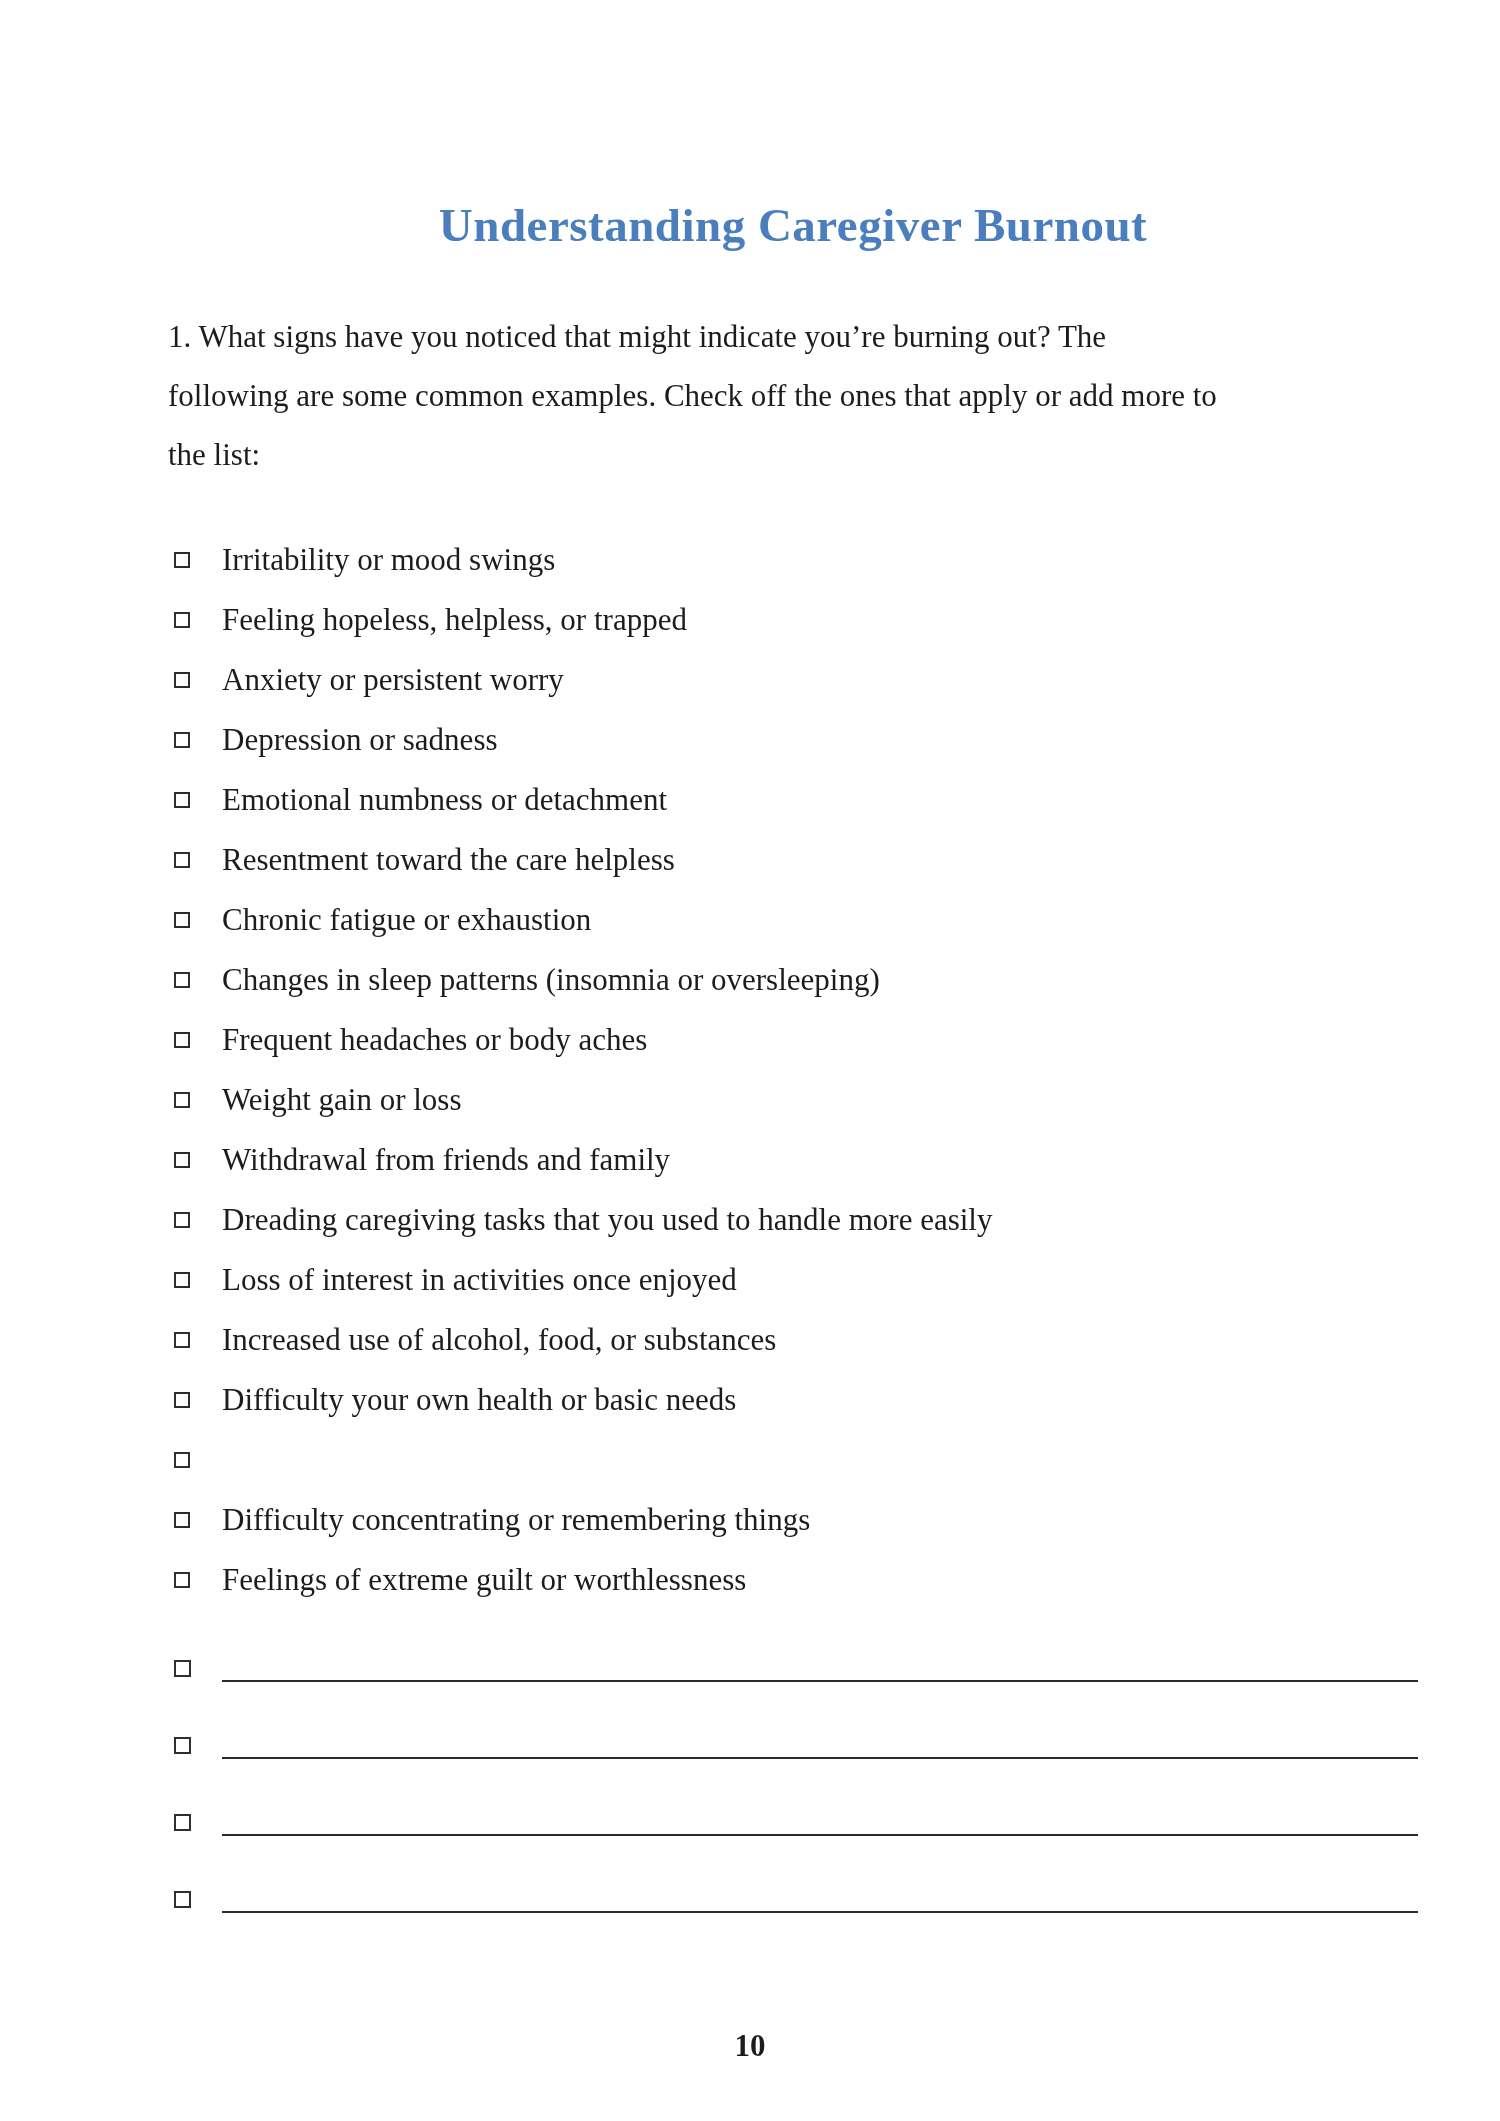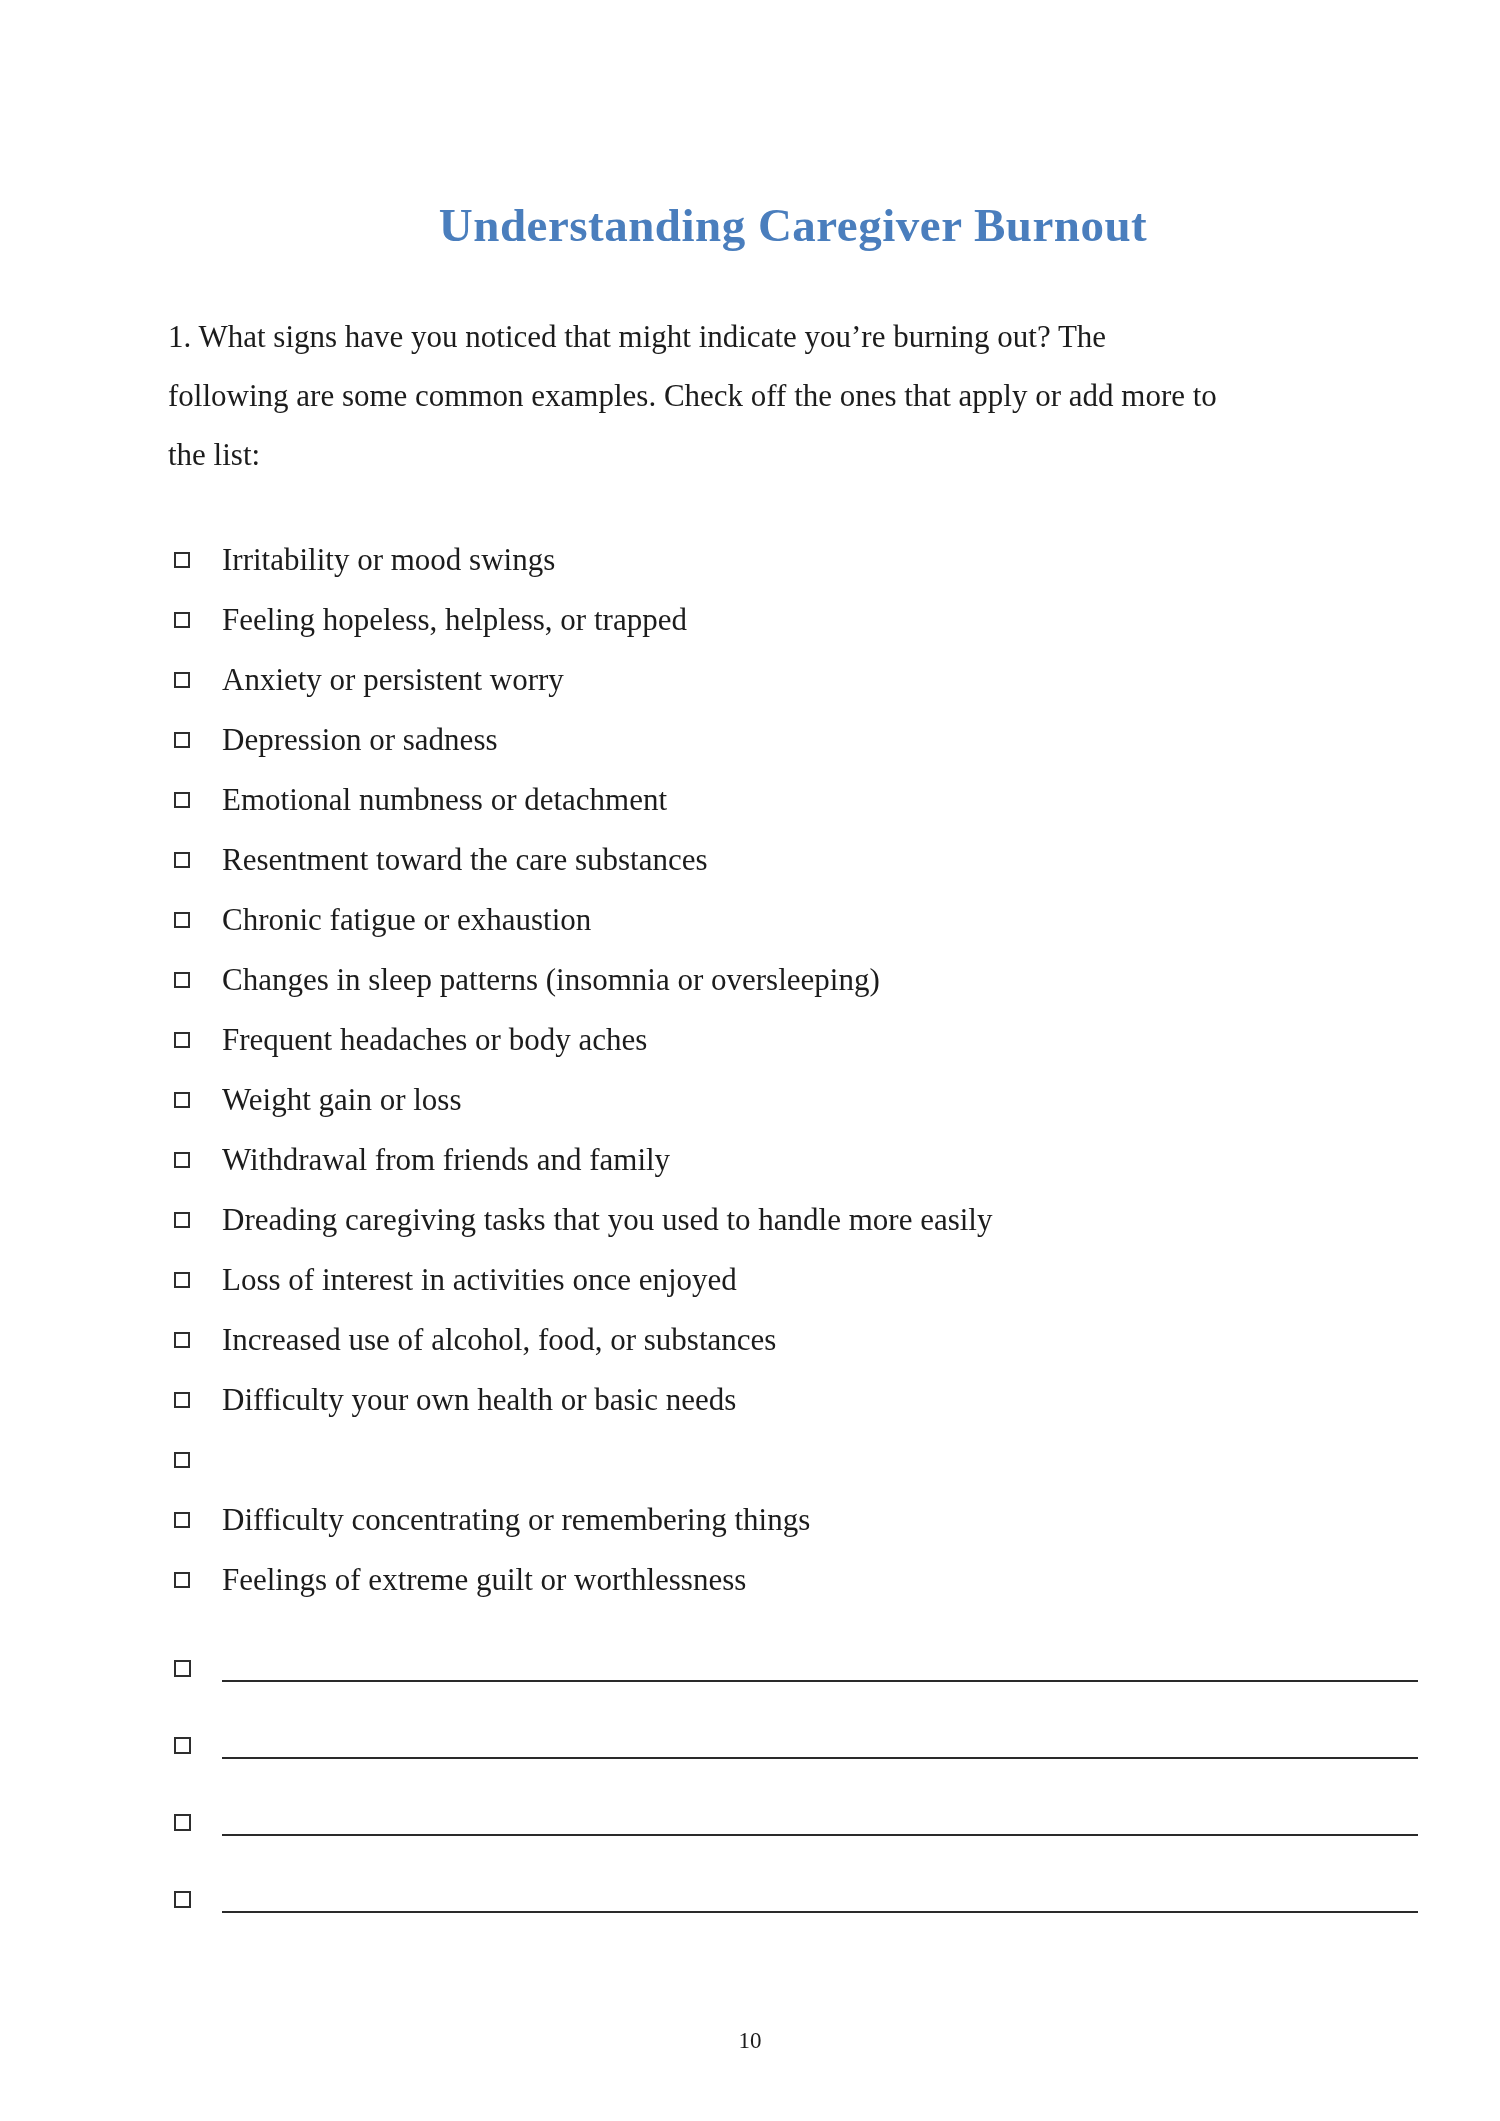--- a/index.html
+++ b/index.html
@@ -77,22 +77,23 @@
     height: 0;
     border-bottom: 2px solid #2a2a2a;
     transform: translateY(12px);
   }
   .page-number {
     position: absolute;
     left: 0;
     right: 0;
     top: 2028px;
     text-align: center;
-    font-size: 23px;
+    font-size: 31px;
     color: #1c1c1c;
+    font-weight: bold;
   }
 </style>
 </head>
 <body>
 
 <div class="page">
 
   <h1 class="doc-title">Understanding Caregiver Burnout</h1>
 
   <p class="question">1. What signs have you noticed that might indicate you’re burning out? The following are some common examples. Check off the ones that apply or add more to the list:</p>
@@ -113,21 +114,21 @@
     <li class="check-row">
       <span class="checkbox"></span>
       <span class="check-label">Depression or sadness</span>
     </li>
     <li class="check-row">
       <span class="checkbox"></span>
       <span class="check-label">Emotional numbness or detachment</span>
     </li>
     <li class="check-row">
       <span class="checkbox"></span>
-      <span class="check-label">Resentment toward the care substances</span>
+      <span class="check-label">Resentment toward the care helpless</span>
     </li>
     <li class="check-row">
       <span class="checkbox"></span>
       <span class="check-label">Chronic fatigue or exhaustion</span>
     </li>
     <li class="check-row">
       <span class="checkbox"></span>
       <span class="check-label">Changes in sleep patterns (insomnia or oversleeping)</span>
     </li>
     <li class="check-row">

